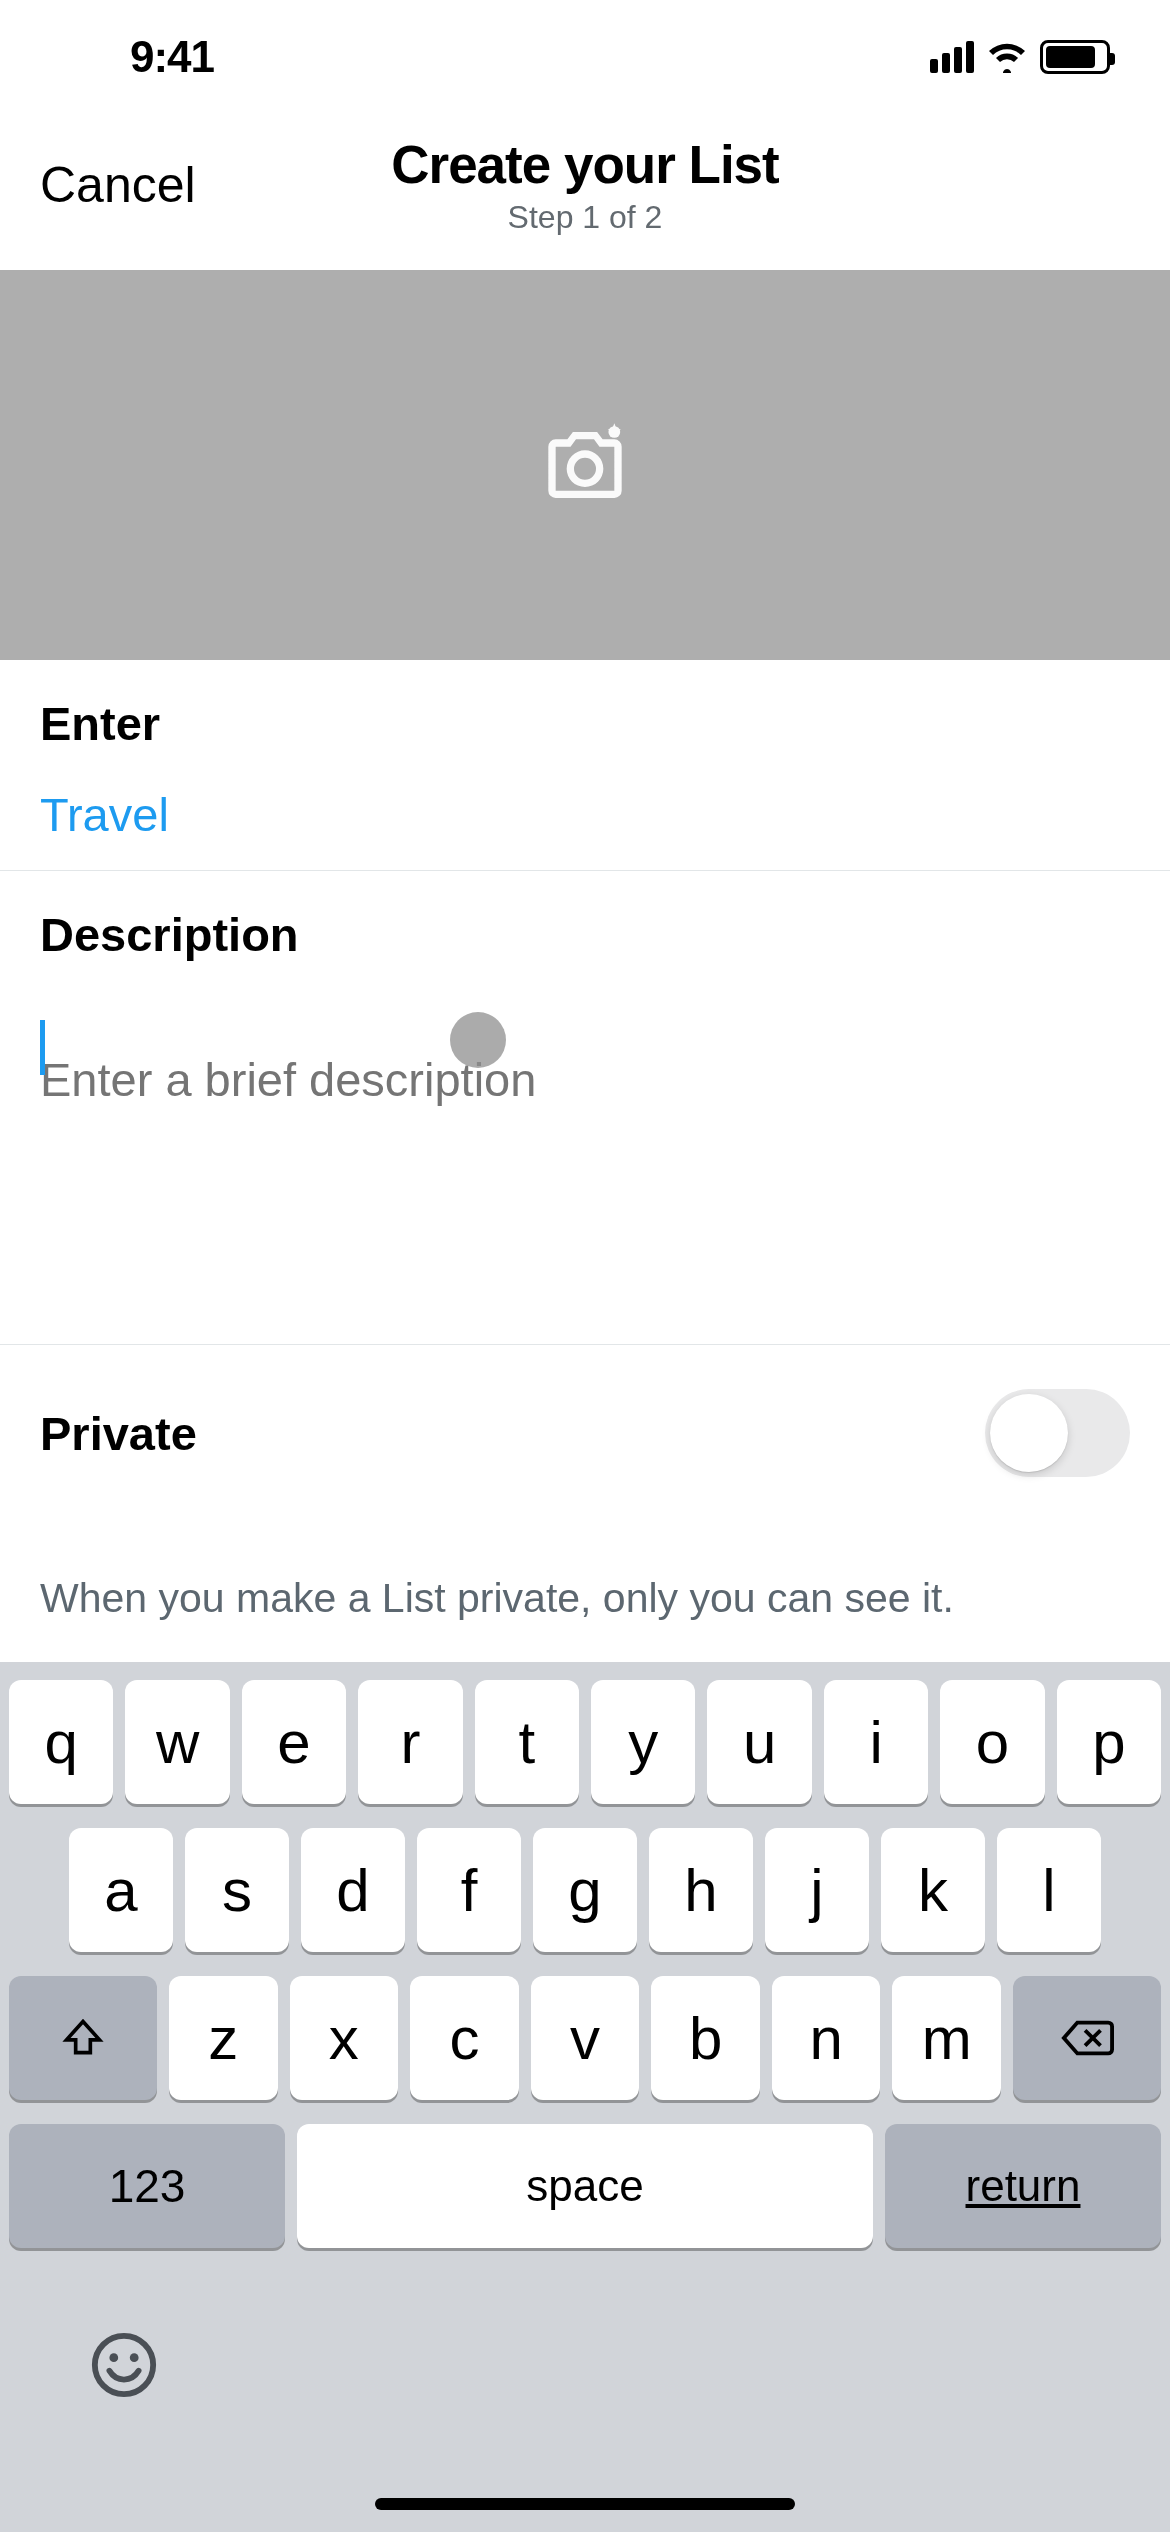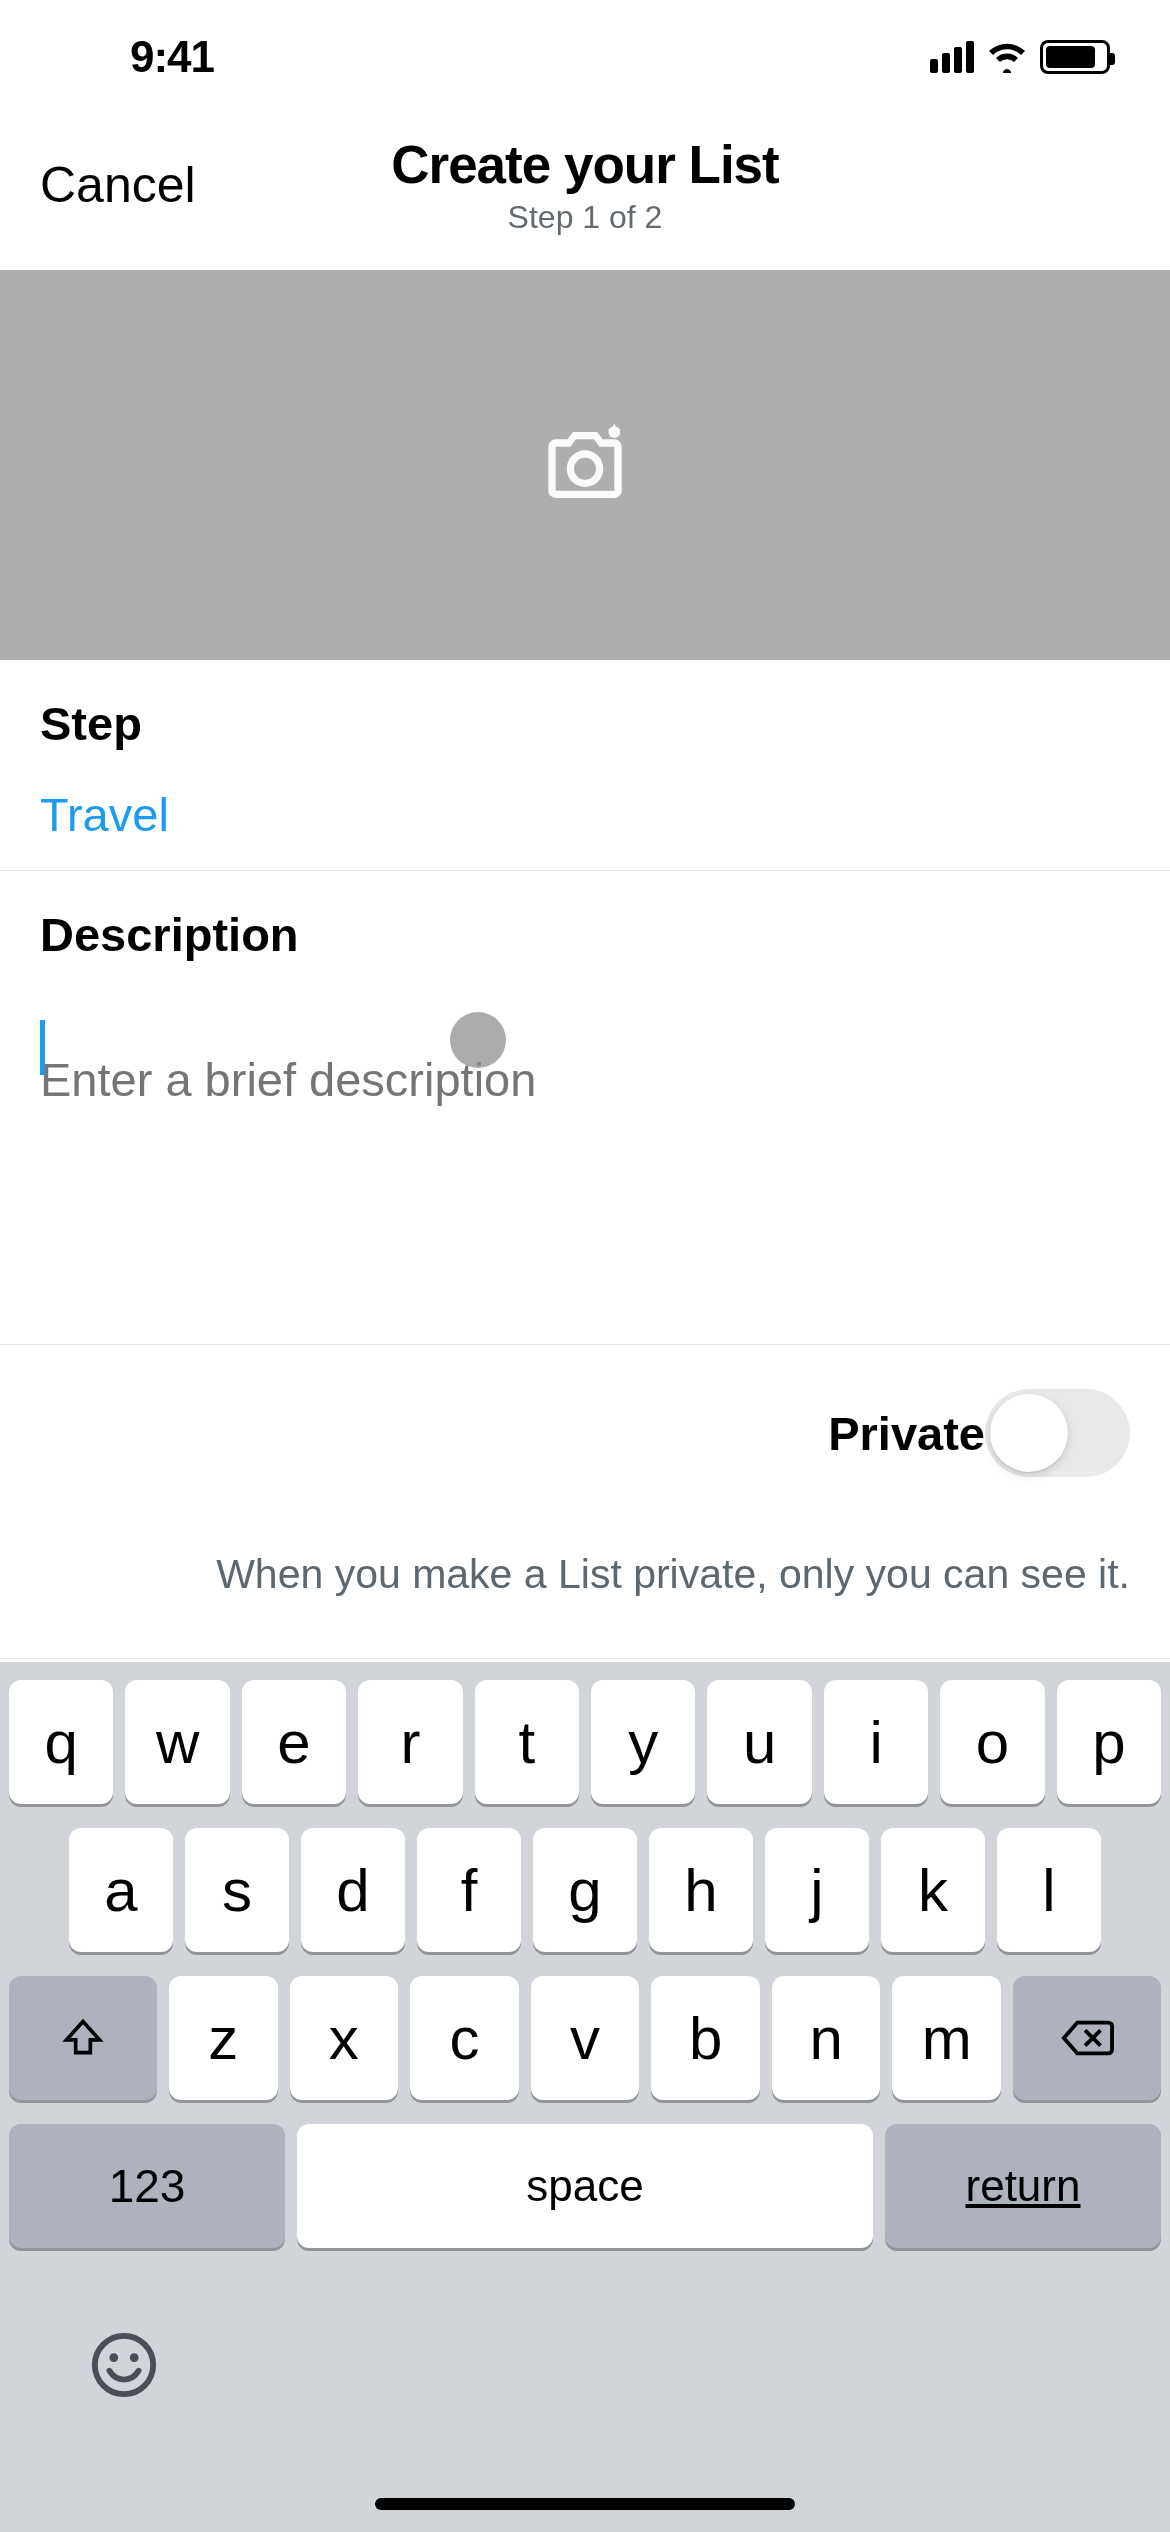--- a/index.html
+++ b/index.html
@@ -76,23 +76,22 @@
     .cursor-bar { position: absolute; left: 0; top: 4px; width: 5px; height: 55px; background: #1d9bf0; }
     .touch-dot {
       position: absolute;
       left: 410px; top: -4px;
       width: 56px; height: 56px;
       background: #8f8f8f; border-radius: 50%; opacity: 0.75;
     }
     
     .private-row {
       padding: 44px 40px 60px 40px;
-      display: flex; flex-direction: column; gap: 26px;
+      display: flex; flex-direction: column; gap: 50px;
       border-bottom: 1px solid #ececef;
-      align-items: flex-end;
     }
     .private-top { display:flex; justify-content: space-between; align-items: center; }
     .private-help { font-size: 41px; color: #5c6770; margin-top: 48px; }
     .toggle {
       width: 145px; height: 88px; background: #e9e9ea; border-radius: 44px; position: relative;
     }
     .toggle-knob {
       position: absolute; left: 5px; top: 5px; width: 78px; height: 78px; background: #fff; border-radius: 50%;
       box-shadow: 0 3px 8px rgba(0,0,0,0.15), 0 1px 1px rgba(0,0,0,0.1);
     }
@@ -167,21 +166,21 @@
 
 <div class="banner">
   <svg class="camera-icon" width="88" height="88" viewBox="0 0 24 24">
     <path fill="#ffffff" d="M20 5h-3.2l-1.5-2h-6.6L7.2 5H4a2 2 0 0 0-2 2v12a2 2 0 0 0 2 2h16a2 2 0 0 0 2-2V7a2 2 0 0 0-2-2zm0 14H4V7h4.05l1.5-2h4.9l1.5 2H20v12zM12 8a5 5 0 1 0 5 5 5 5 0 0 0-5-5zm0 8a3 3 0 1 1 3-3 3 3 0 0 1-3 3z"></path>
     <circle cx="20" cy="3" r="1.6" fill="#ffffff"></circle>
     <path fill="#ffffff" d="M20 0.6l.5 1.3 1.3.5-1.3.5-.5 1.3-.5-1.3-1.3-.5 1.3-.5z"></path>
   </svg>
 </div>
 
 <div class="form-section">
-  <div class="label">Step</div>
+  <div class="label">Enter</div>
   <input class="name-input" type="text" value="Travel" style="">
 </div>
 
 <div class="form-section description-section">
   <div class="label">Description</div>
   <div class="desc-wrap">
     <div class="cursor-bar"></div>
     <textarea class="desc-input" rows="3" placeholder="Enter a brief description" style=""></textarea>
     <div class="touch-dot"></div>
   </div>

